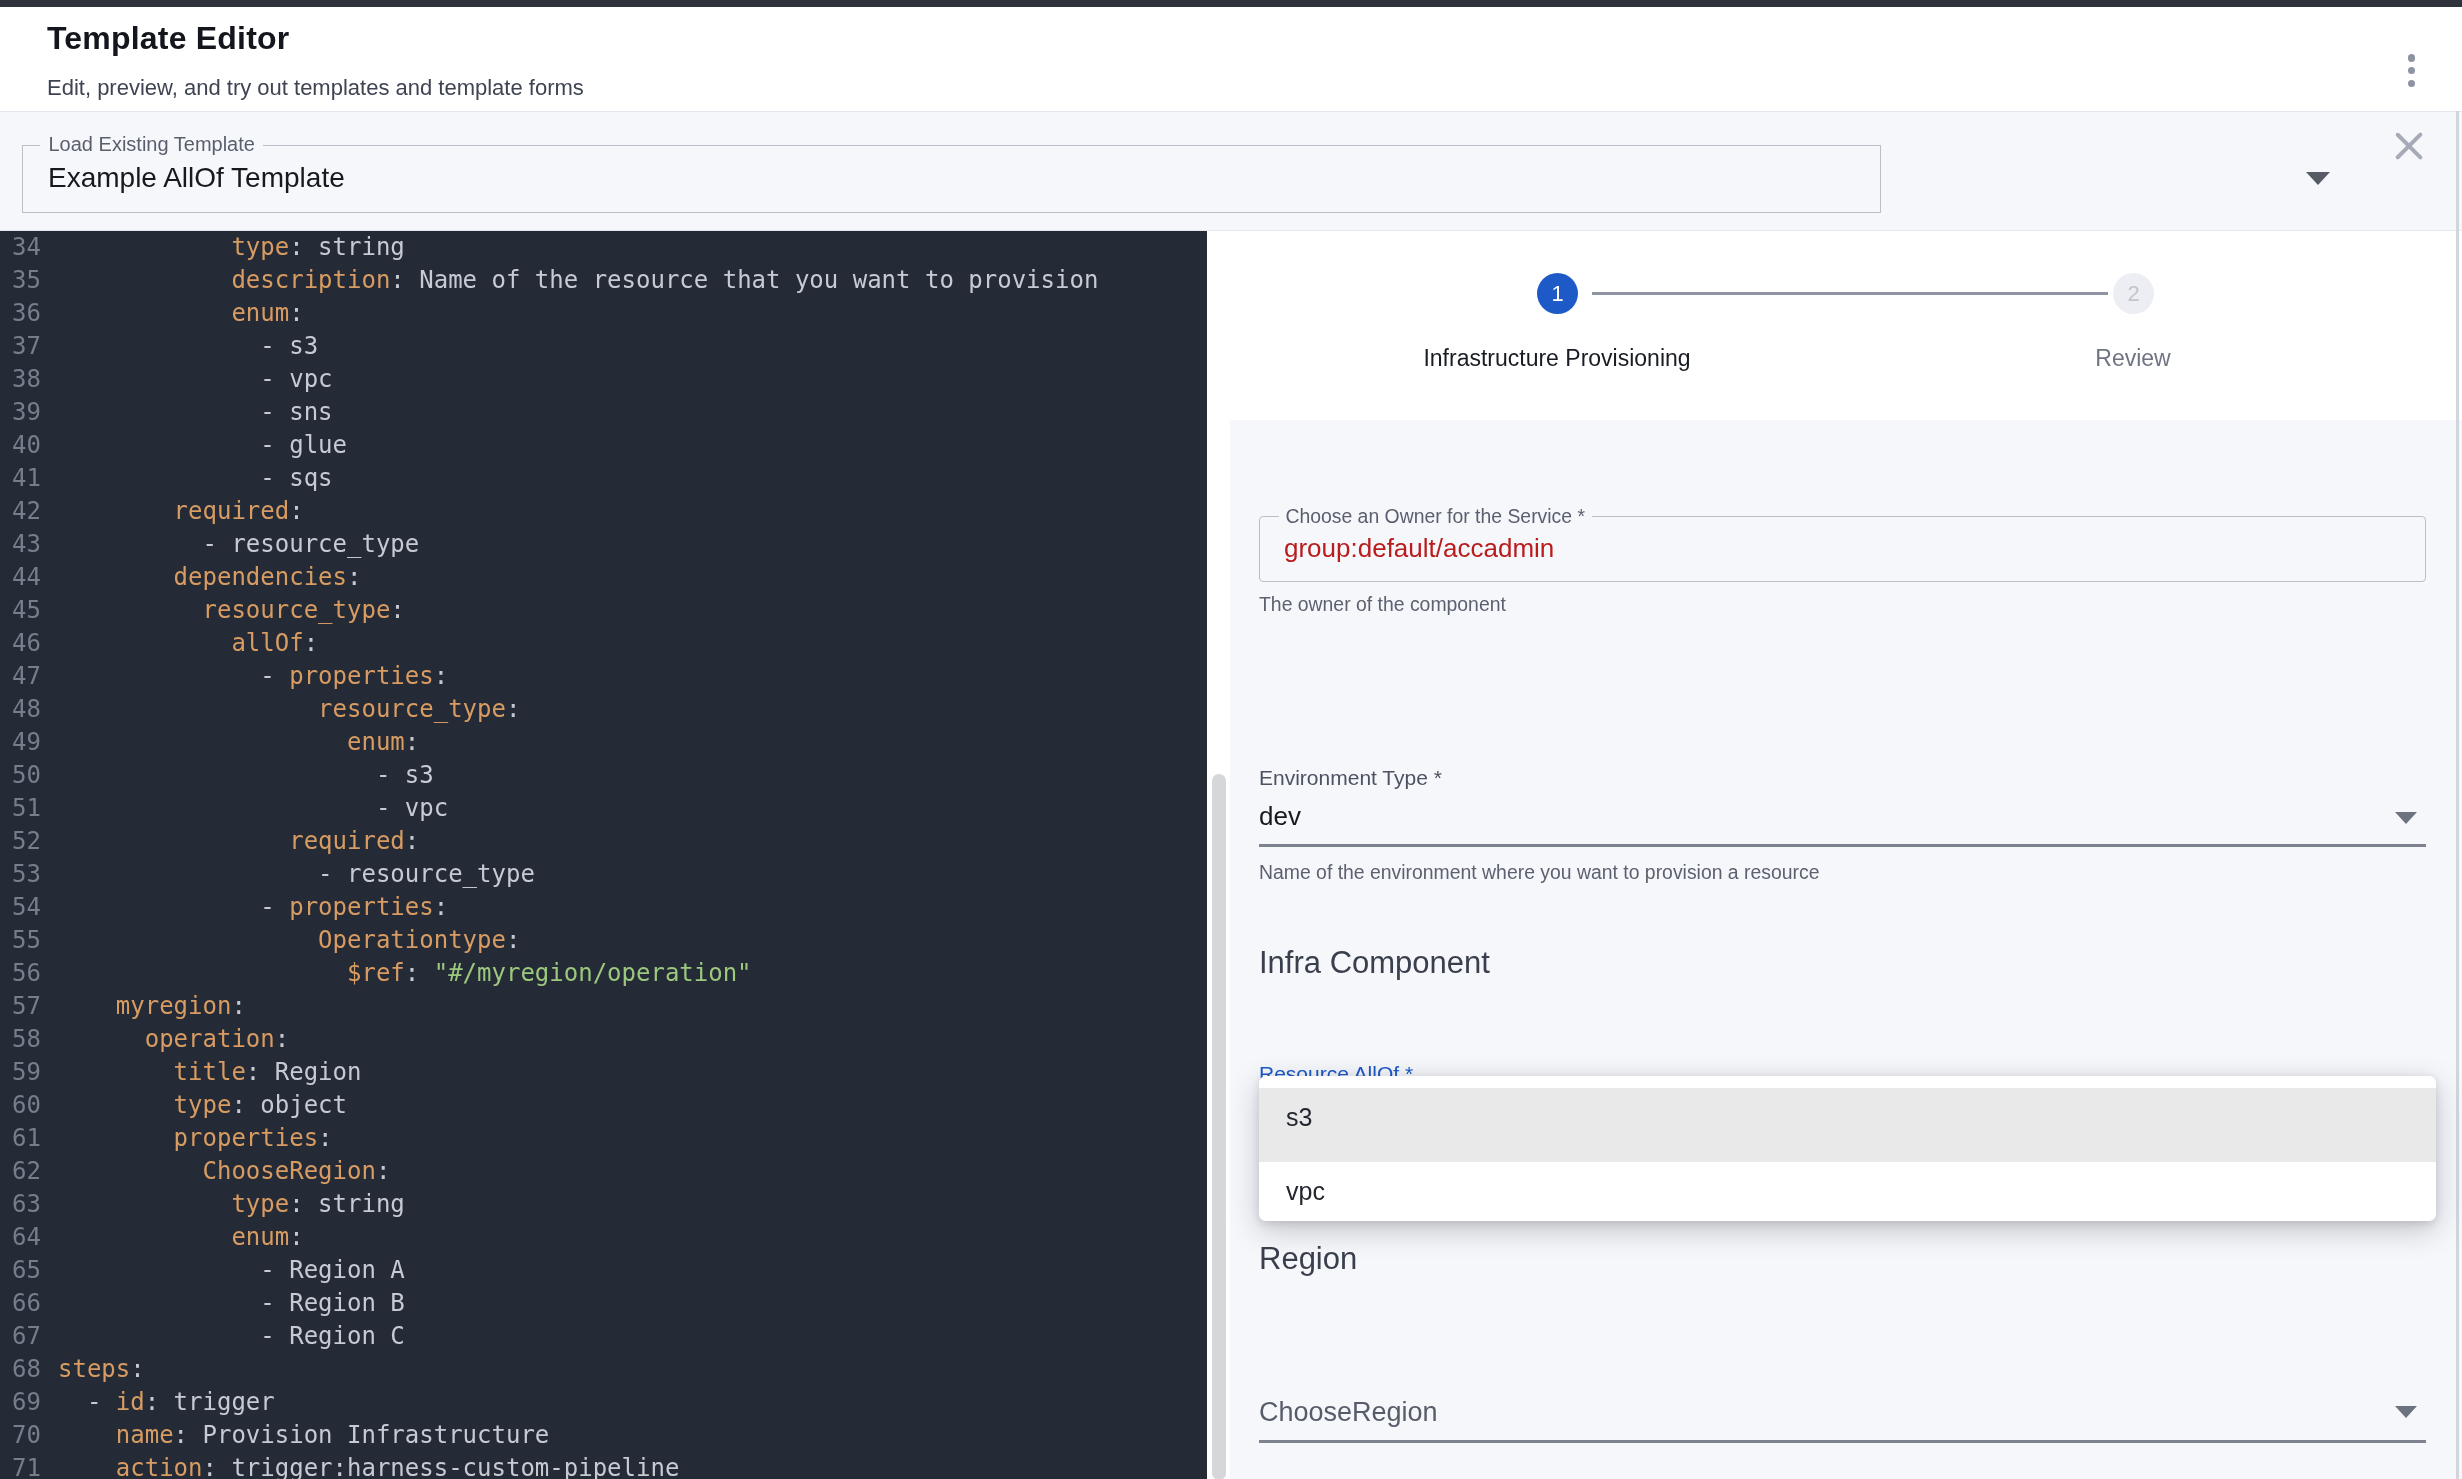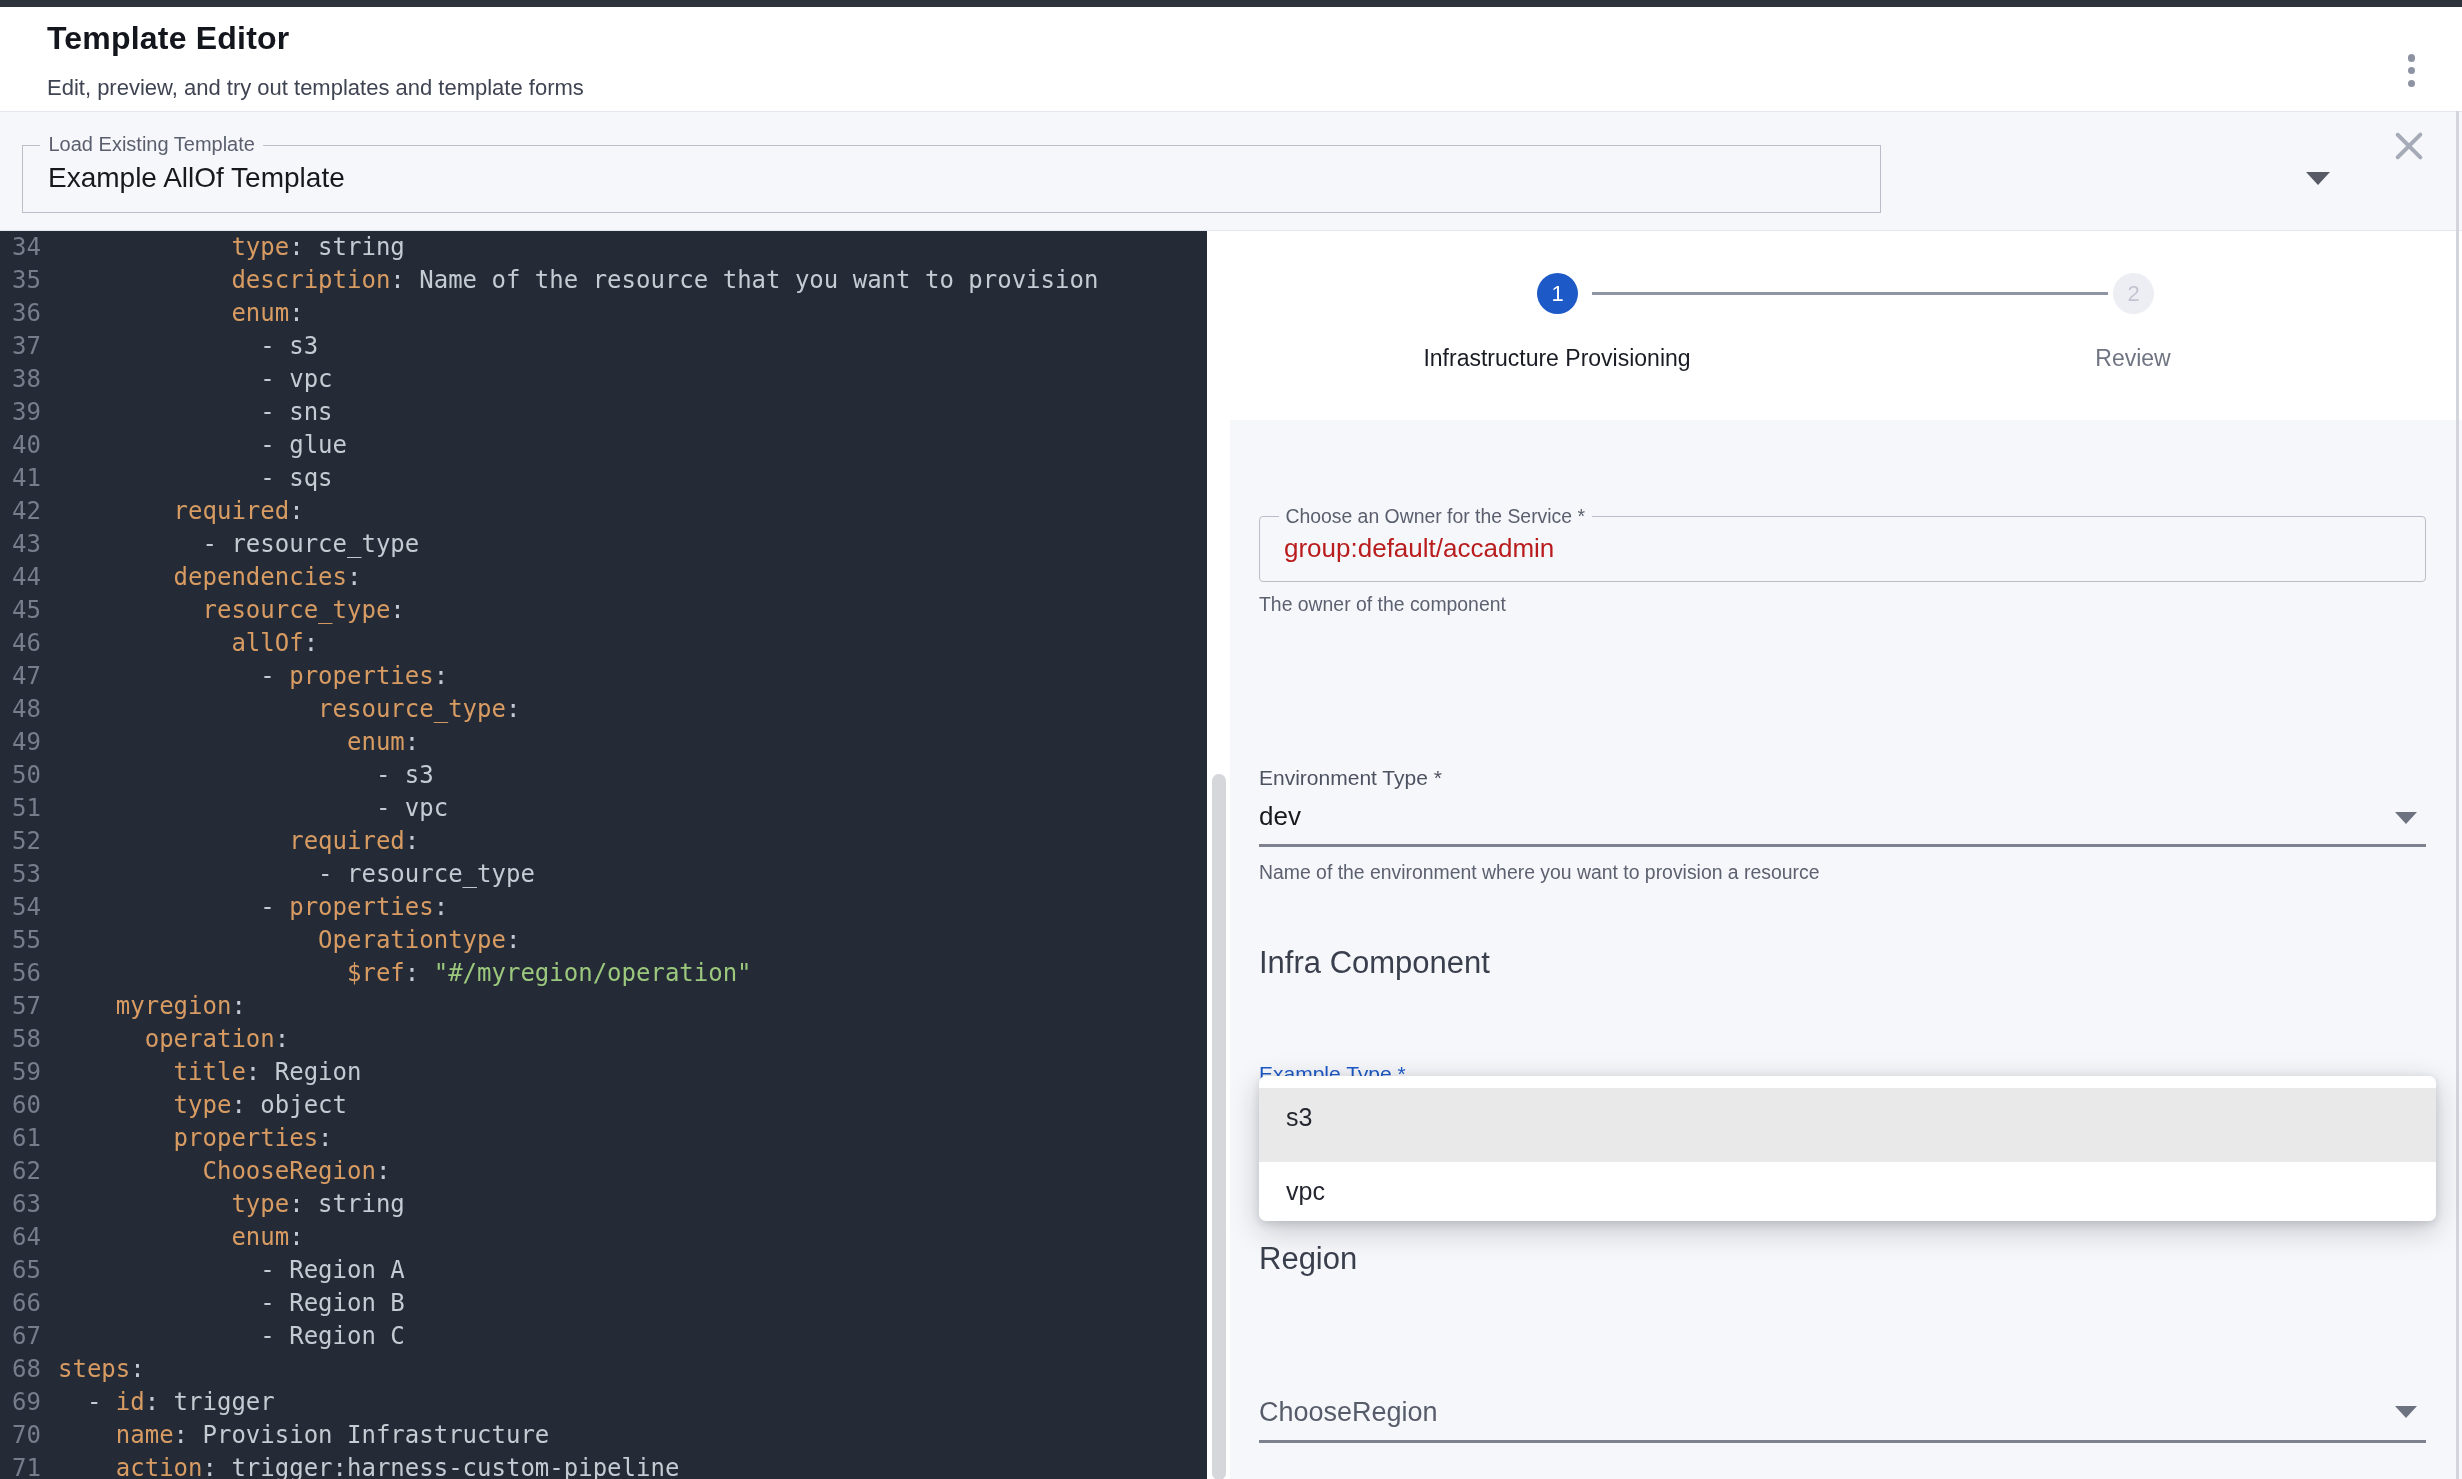--- a/index.html
+++ b/index.html
@@ -281,21 +281,21 @@
   <div class="helper owner-helper">The owner of the component</div>
 
   <div class="env-label">Environment Type *</div>
   <div class="env-value">dev</div>
   <span class="select-arrow env-arrow"></span>
   <div class="underline env-underline"></div>
   <div class="helper env-helper">Name of the environment where you want to provision a resource</div>
 
   <div class="section-heading infra-heading">Infra Component</div>
 
-  <div class="resource-label">Example Type *</div>
+  <div class="resource-label">Resource AllOf *</div>
 
   <div class="section-heading region-heading">Region</div>
 
   <div class="cr-value">ChooseRegion</div>
   <span class="select-arrow cr-arrow"></span>
   <div class="underline cr-underline"></div>
 </div>
 
 <div class="menu">
     <div class="opt hl">s3</div>

